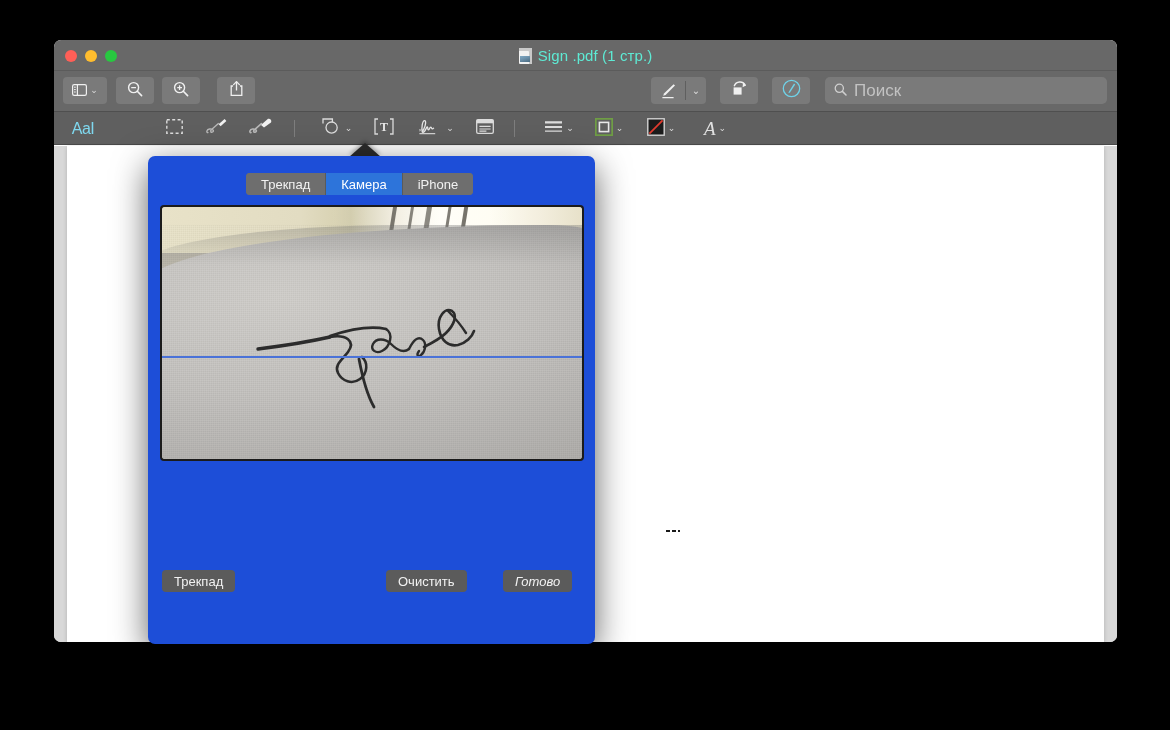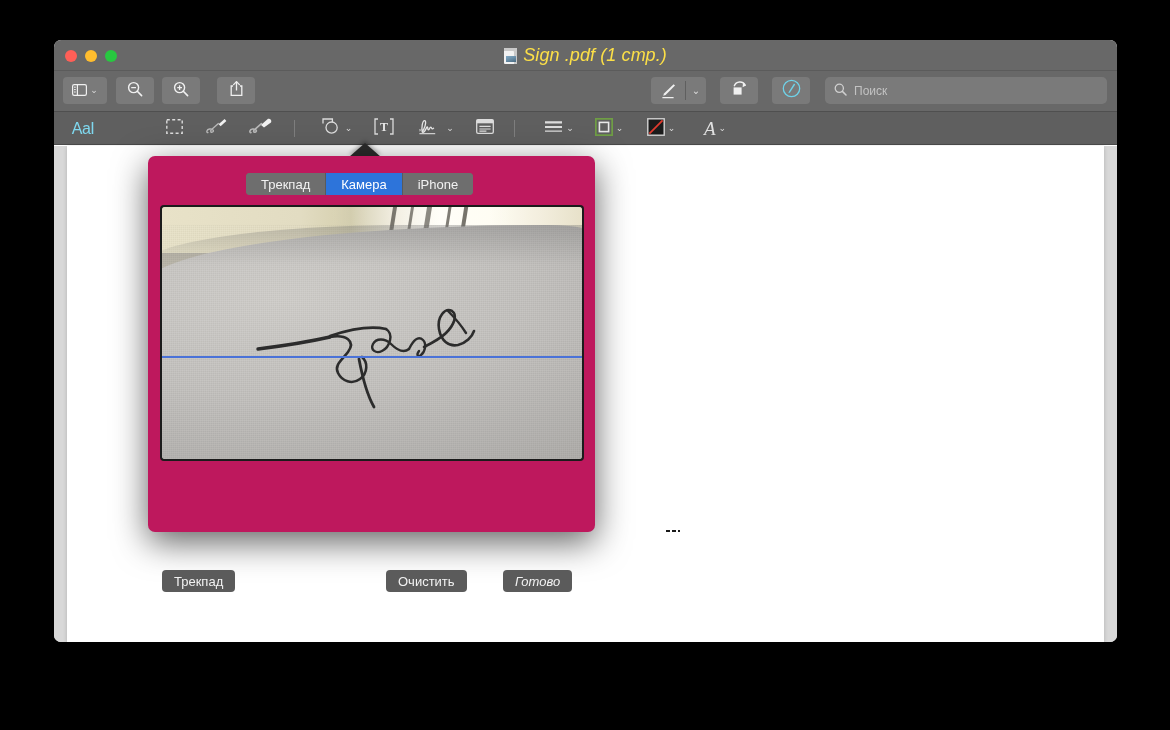--- a/index.html
+++ b/index.html
@@ -50,24 +50,23 @@
     display: inline-block;
     box-shadow: inset -3px 3px 0 0 #c9c9c9;
   }
   #doc-icon::after {
     content:"";
     position:absolute; left:1.5px; bottom:2px;
     width: 10px; height: 6px;
     background: linear-gradient(160deg,#7fa8c4 0%, #6e93ad 40%, #4a6a80 100%);
   }
   #title-text {
-    color: #fde047;
-    font-size: 18px;
+    color: #5eead4;
+    font-size: 15px;
     letter-spacing: 0.1px;
-    font-style: italic;
   }
 
   
   #toolbar {
     position: relative;
     height: 41px;
     background: #686868;
     border-bottom: 1px solid #4f4f4f;
   }
   .tb-btn {
@@ -83,21 +82,21 @@
 
   #searchfield {
     position: absolute; top: 6px; left: 771px;
     width: 282px; height: 27px;
     background: #7a7a7a;
     border-radius: 5px;
     display: flex; align-items: center;
     padding-left: 9px; gap: 7px;
   }
   #search-placeholder {
-    color: #c2c2c2; font-size: 12px;
+    color: #c2c2c2; font-size: 17px;
   }
 
   
   #markupbar {
     position: relative;
     height: 33px;
     background: #5f5f5f;
     border-bottom: 1px solid #4a4a4a;
     padding-left: 18px;
   }
@@ -129,22 +128,22 @@
     left: 599px; top: 384px;
     width: 14px; height: 2px;
     background: repeating-linear-gradient(to right,
       #1a1a1a 0, #1a1a1a 4px, transparent 4px, transparent 6px);
   }
 
   
   #popover {
     position: absolute;
     left: 148px; top: 156px;
-    width: 447px; height: 376px;
-    background: #be185d;
+    width: 447px; height: 488px;
+    background: #1d4ed8;
     border-radius: 7px;
     box-shadow: 0 10px 34px rgba(0,0,0,0.62);
   }
   #pop-arrow {
     position: absolute;
     left: 349px; top: 143px;
     width: 0; height: 0;
     border-left: 16px solid transparent;
     border-right: 16px solid transparent;
     border-bottom: 14px solid #2b2b2b;

